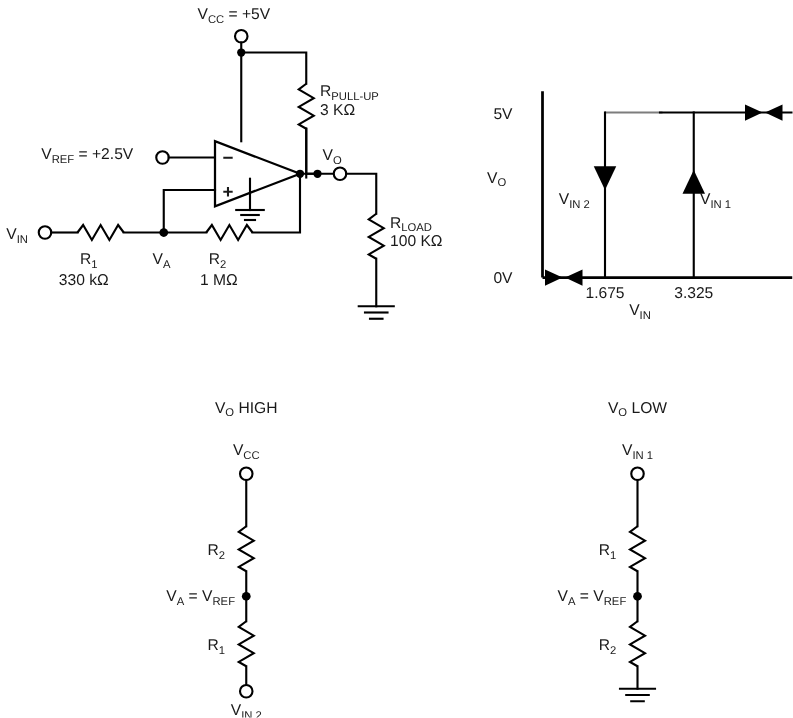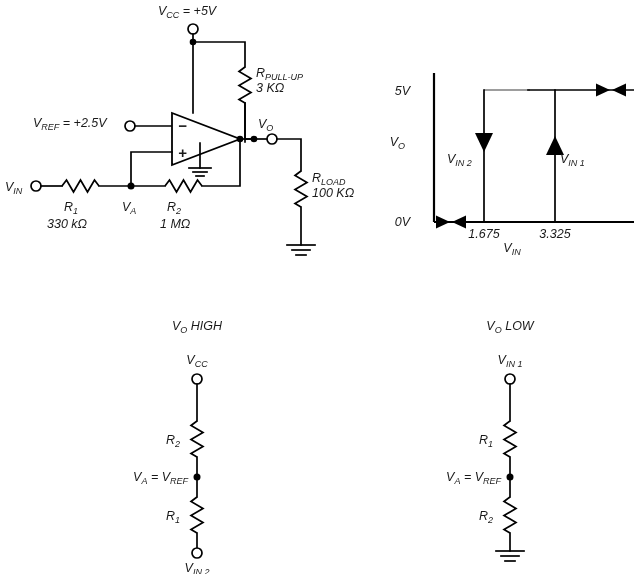--- a/index.html
+++ b/index.html
@@ -11,21 +11,20 @@
     width: 634px;
     height: 574px;
     font-family: "Liberation Sans", sans-serif;
     color: #1a1a1a;
     overflow: hidden;
   }
   #root {
     position: relative;
     width: 634px;
     height: 574px;
-    font-style: italic;
   }
   svg#sheet {
     position: absolute;
     left: 0;
     top: 0;
     width: 634px;
     height: 574px;
     display: block;
   }
   .wire {

